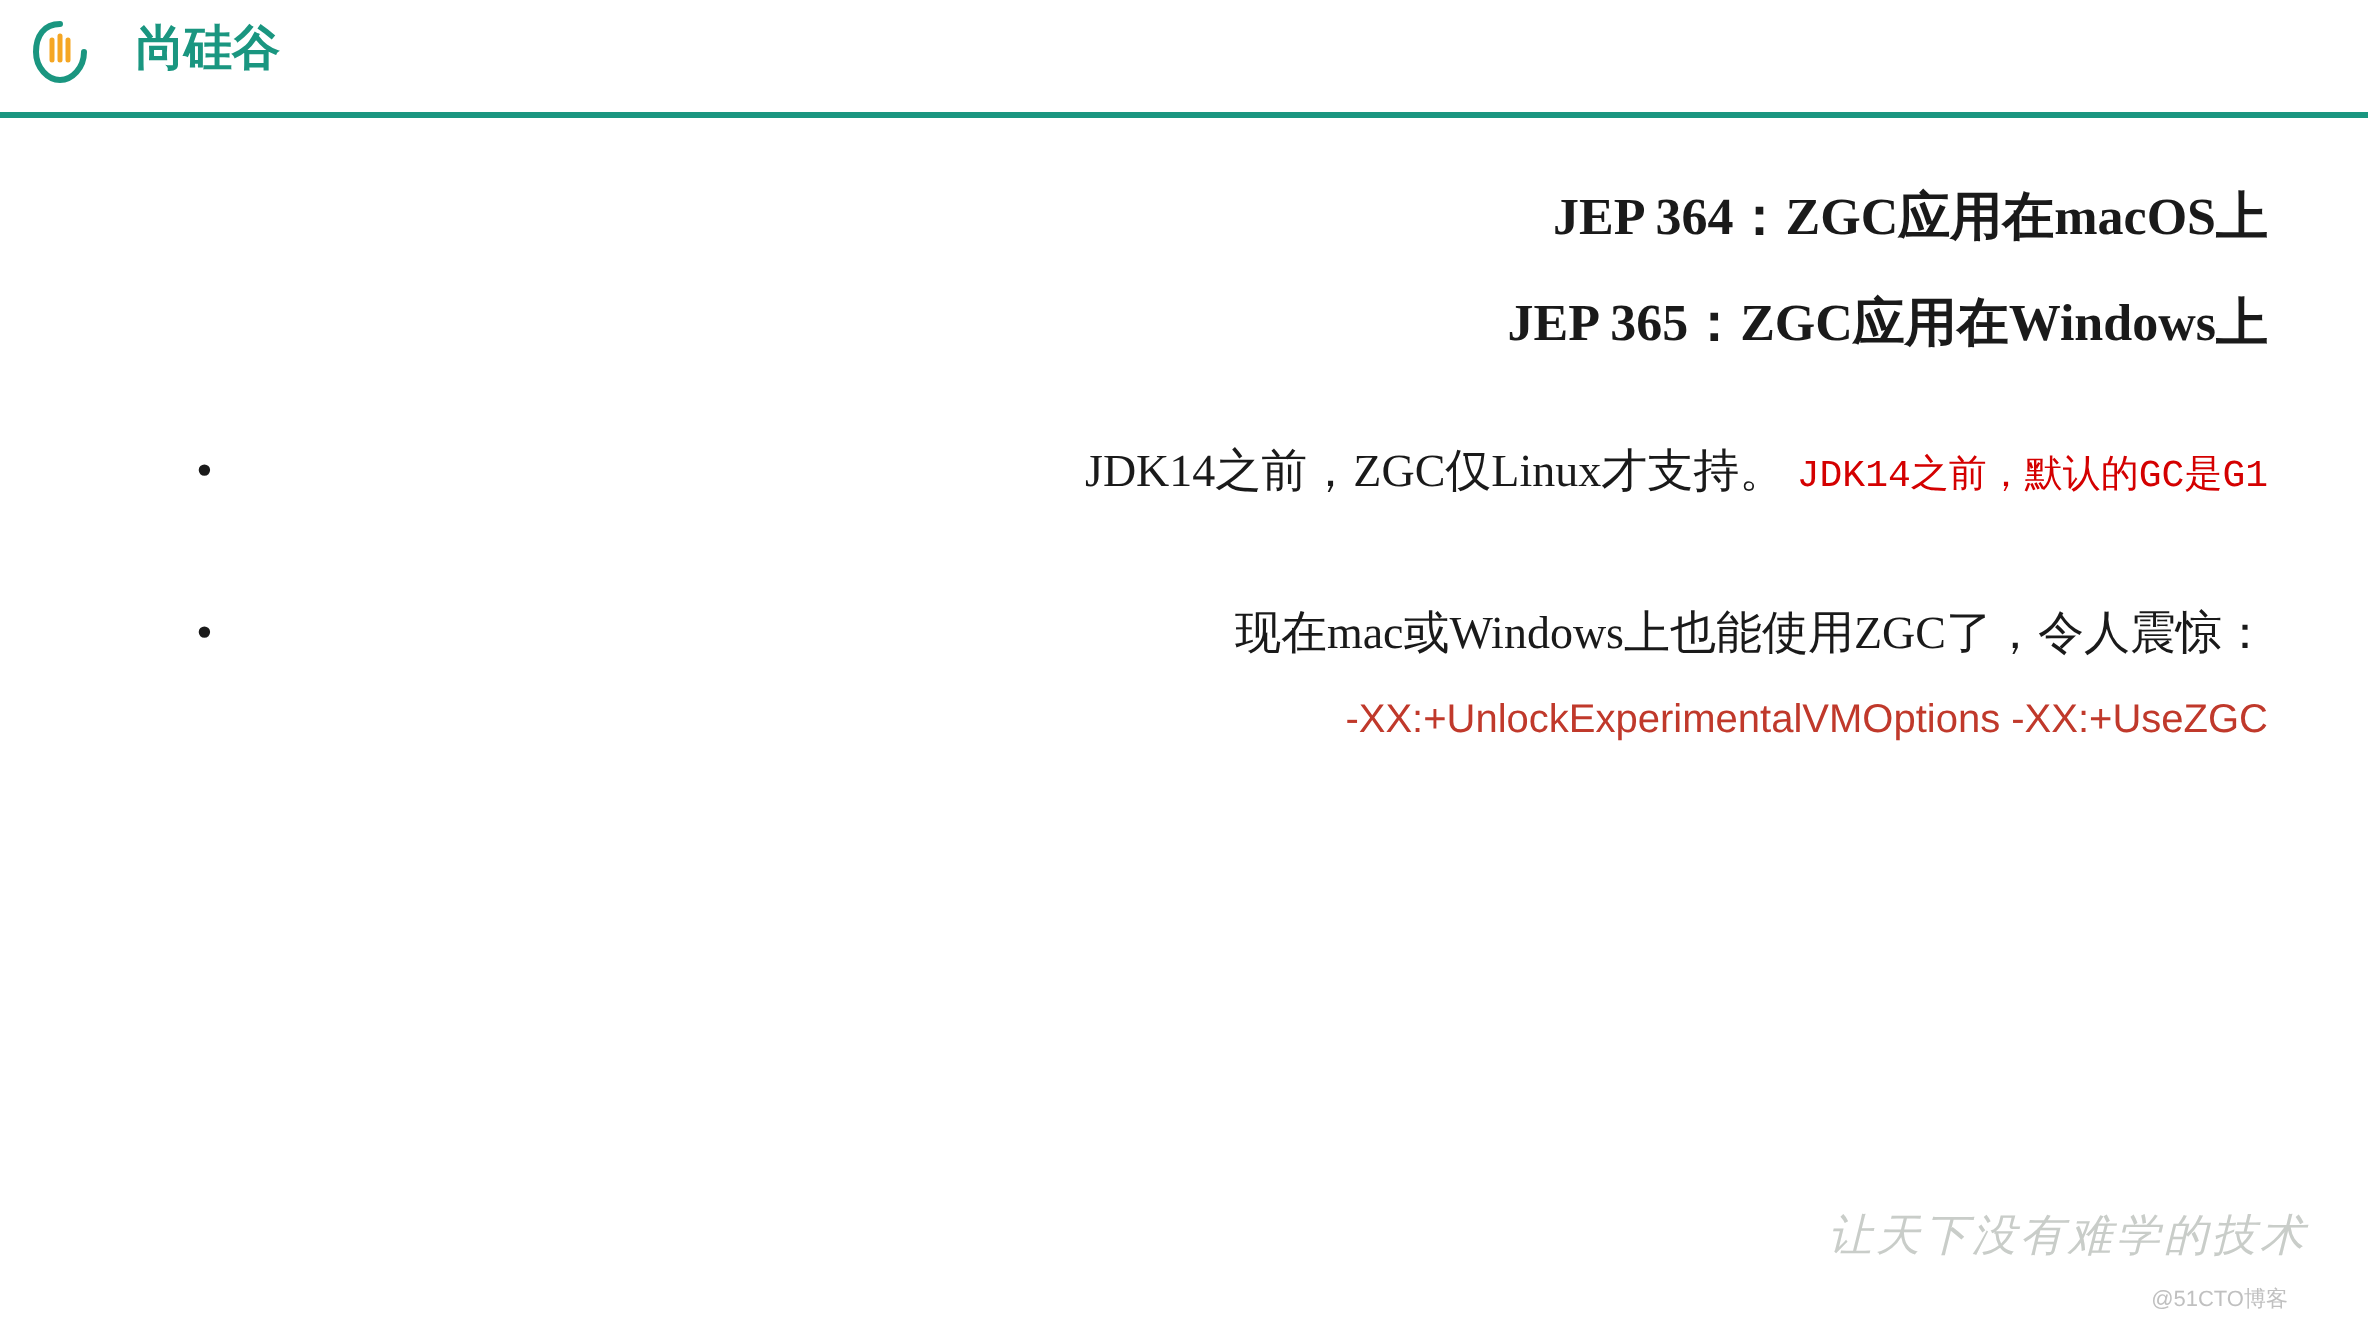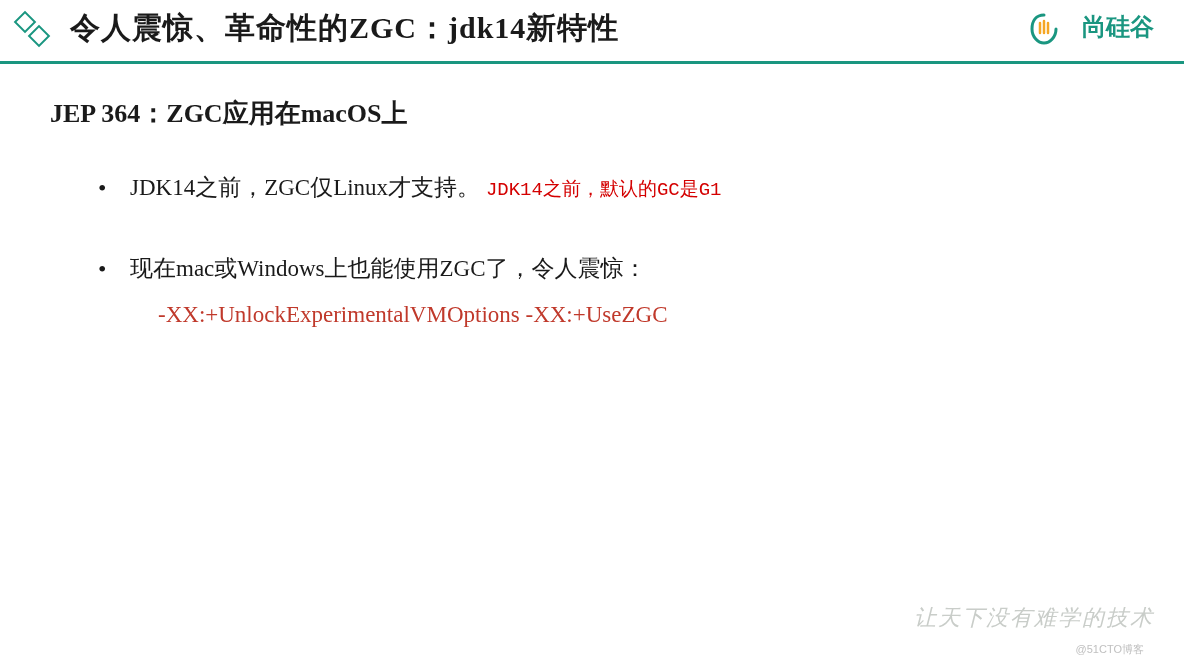--- a/index.html
+++ b/index.html
@@ -45,20 +45,21 @@
       width: 36px;
       height: 36px;
     }
     .brand-text {
       font-size: 24px;
       font-weight: bold;
       color: #1a9680;
     }
     .content {
       padding: 32px 50px 0 50px;
+      text-align: right;
     }
     .jep-heading {
       font-size: 26px;
       font-weight: bold;
       color: #1a1a1a;
       margin-bottom: 18px;
       font-family: "SimSun", serif;
     }
     .bullet-list {
       list-style: none;
@@ -80,22 +81,22 @@
       top: 0;
       font-size: 24px;
     }
     .annotation-red {
       color: #d40000;
       font-size: 19px;
       font-family: Liberation Mono, monospace;
     }
     .code-line {
       color: #c0392b;
-      font-family: Liberation Serif, serif;
-      font-size: 23px;
+      font-family: Liberation Sans, sans-serif;
+      font-size: 20px;
       margin-top: 4px;
       display: block;
       padding-left: 28px;
     }
     .footer-slogan {
       position: absolute;
       bottom: 28px;
       right: 30px;
       font-size: 22px;
       color: #c9cdc9;
@@ -110,42 +111,34 @@
       font-size: 11px;
       color: #c0c0c0;
       font-family: sans-serif;
       text-align: center;
     }
   </style>
 </head>
 <body>
 
 <div class="header">
-  <div class="header-left">
-    <div class="logo-diamond">
-      <svg viewBox="0 0 40 40">
-        <rect x="6" y="6" width="14" height="14" fill="none" stroke="#1a9680" stroke-width="2" transform="rotate(45 13 13)"></rect>
-        <rect x="20" y="20" width="14" height="14" fill="none" stroke="#1a9680" stroke-width="2" transform="rotate(45 27 27)"></rect>
-      </svg>
-    </div>
-    <div class="title">令人震惊、革命性的ZGC：jdk14新特性</div>
-  </div>
   <div class="brand-logo">
     <div class="brand-icon">
       <svg viewBox="0 0 36 36">
         <path d="M18 4 C10 4 6 10 6 18 C6 26 12 32 18 32 C24 32 30 26 30 18" fill="none" stroke="#1a9680" stroke-width="3" stroke-linecap="round"></path>
         <path d="M14 12 L14 22 M18 10 L18 22 M22 12 L22 22" stroke="#f5a623" stroke-width="2.5" stroke-linecap="round"></path>
       </svg>
     </div>
     <span class="brand-text">尚硅谷</span>
   </div>
 </div>
 
 <div class="content">
   <div class="jep-heading">JEP 364：ZGC应用在macOS上</div>
+  <div class="jep-heading">JEP 365：ZGC应用在Windows上</div>
 
   <ul class="bullet-list">
     <li class="bullet-item">
       <span>JDK14之前，ZGC仅Linux才支持。</span>
       <span class="annotation-red">JDK14之前，默认的GC是G1</span>
     </li>
     <li class="bullet-item">
       <span>现在mac或Windows上也能使用ZGC了，令人震惊：</span>
       <span class="code-line">-XX:+UnlockExperimentalVMOptions -XX:+UseZGC</span>
     </li>

